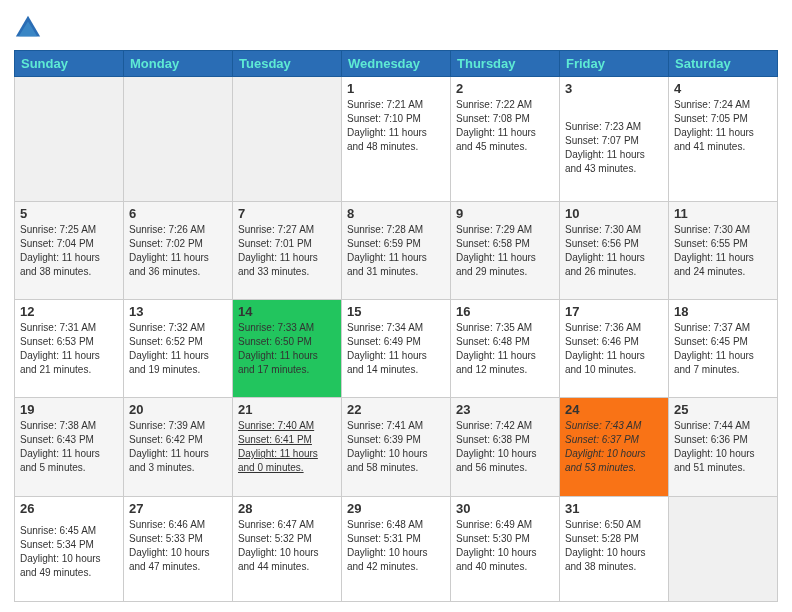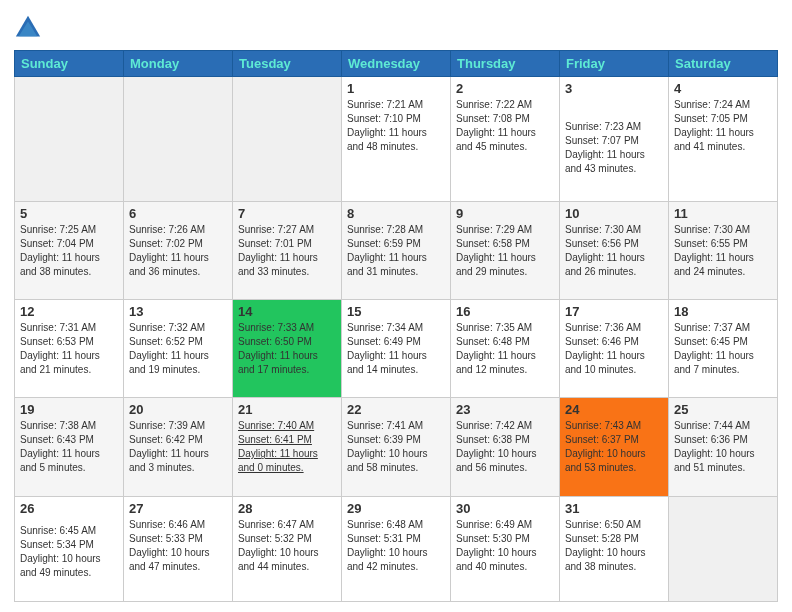--- a/index.html
+++ b/index.html
@@ -285,21 +285,21 @@
 Daylight: 10 hours and 58 minutes.</div>
           </td>
           <td style="background: rgb(245, 245, 245);">
             <span class="day-num">23</span>
             <div class="day-info" style="white-space: pre-line;">Sunrise: 7:42 AM
 Sunset: 6:38 PM
 Daylight: 10 hours and 56 minutes.</div>
           </td>
           <td style="background: #f97316;">
             <span class="day-num">24</span>
-            <div class="day-info" style="white-space: pre-line;">Sunrise: 7:43 AM
+            <div class="day-info" style="white-space: pre-line; font-style: italic;">Sunrise: 7:43 AM
 Sunset: 6:37 PM
 Daylight: 10 hours and 53 minutes.</div>
           </td>
           <td style="background: rgb(245, 245, 245);">
             <span class="day-num">25</span>
             <div class="day-info" style="white-space: pre-line;">Sunrise: 7:44 AM
 Sunset: 6:36 PM
 Daylight: 10 hours and 51 minutes.</div>
           </td>
         </tr>

